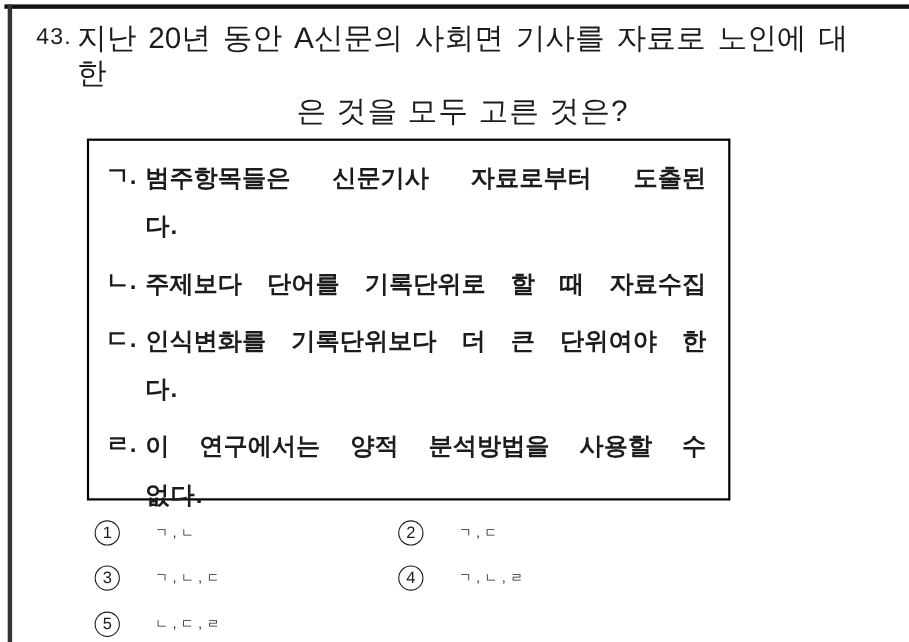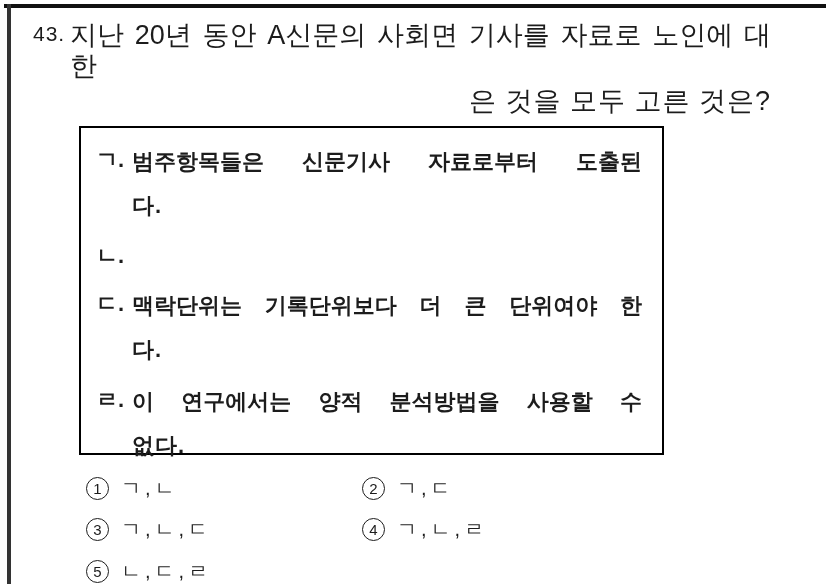--- a/index.html
+++ b/index.html
@@ -42,21 +42,21 @@
     width: 710px;
     font-size: 27px;
     line-height: 31px;
   }
   .q-line-justify {
     text-align: justify;
     text-align-last: justify;
     white-space: normal;
   }
   .q-line-plain {
-    text-align: right;
+    text-align: center;
     letter-spacing: 1px;
   }
   .stem-box {
     position: absolute;
     left: 75px; top: 122px;
     width: 585px; height: 329px;
     border: 2px solid #000000;
     background: #ffffff;
     padding: 8px 14px 6px 11px;
   }
@@ -89,22 +89,22 @@
     border: 1.5px solid #1c1c1c;
     border-radius: 50%;
     display: inline-flex;
     align-items: center;
     justify-content: center;
     font-size: 15px;
     line-height: 1;
     flex-shrink: 0;
   }
   .choice-label {
-    margin-left: 10px;
-    font-size: 20px;
+    margin-left: 30px;
+    font-size: 12px;
     letter-spacing: 4px;
     white-space: nowrap;
     text-align: center;
   }
   .pos-c1 { left: 80px;  top: 467px; }
   .pos-c2 { left: 356px; top: 467px; }
   .pos-c3 { left: 80px;  top: 508px; }
   .pos-c4 { left: 356px; top: 508px; }
   .pos-c5 { left: 80px;  top: 550px; }
 </style>
@@ -127,26 +127,27 @@
     <div class="stem-item">
       <div class="stem-marker">ㄱ.</div>
       <div class="stem-lines">
         <div class="stem-line-1">범주항목들은 신문기사 자료로부터 도출된</div>
         <div class="stem-line-2">다.</div>
       </div>
     </div>
     <div class="stem-item">
       <div class="stem-marker">ㄴ.</div>
       <div class="stem-lines">
+        <div class="stem-line-1">주제보다 단어를 기록단위로 할 때 자료수집</div>
       </div>
     </div>
     <div class="stem-item">
       <div class="stem-marker">ㄷ.</div>
       <div class="stem-lines">
-        <div class="stem-line-1">맥락단위는 기록단위보다 더 큰 단위여야 한</div>
+        <div class="stem-line-1">인식변화를 기록단위보다 더 큰 단위여야 한</div>
         <div class="stem-line-2">다.</div>
       </div>
     </div>
     <div class="stem-item">
       <div class="stem-marker">ㄹ.</div>
       <div class="stem-lines">
         <div class="stem-line-1">이 연구에서는 양적 분석방법을 사용할 수</div>
         <div class="stem-line-2">없다.</div>
       </div>
     </div>

